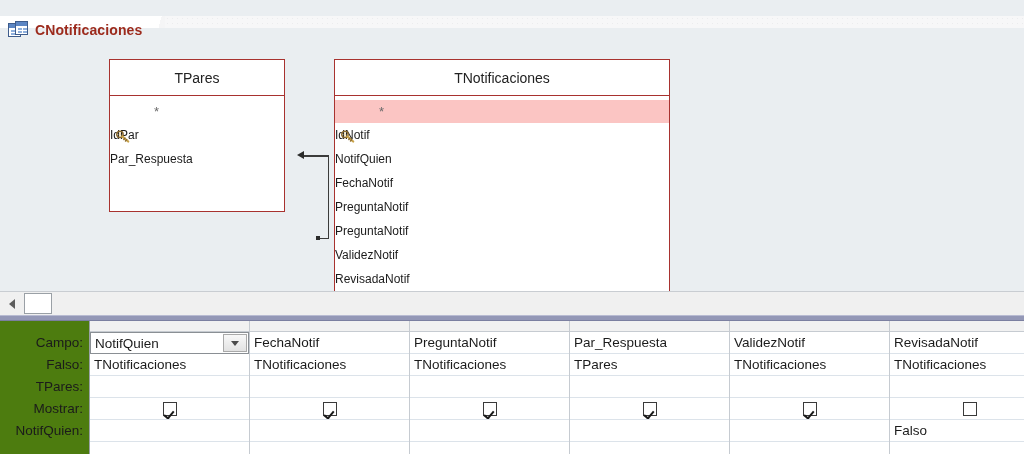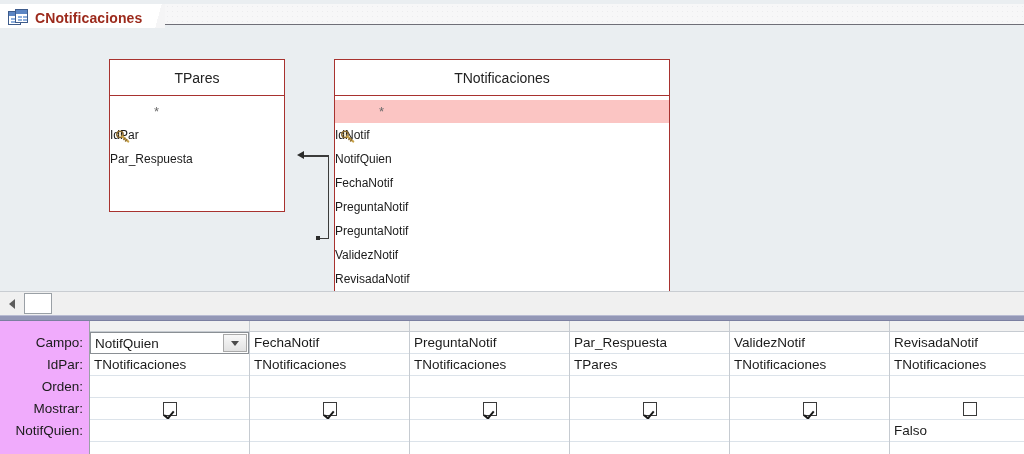--- a/index.html
+++ b/index.html
@@ -6,21 +6,21 @@
   body{
     width:1024px;height:454px;overflow:hidden;
     font-family:"Liberation Sans","DejaVu Sans",sans-serif;
     font-size:13px;color:#1c1c1c;background:#eaeef1;
     -webkit-font-smoothing:antialiased;
   }
   #app{position:relative;width:1024px;height:454px;}
 
   
   .tabstrip{
-    position:absolute;left:0;top:4px;width:1024px;height:21px;
+    position:absolute;left:0;top:16px;width:1024px;height:21px;
     background:#f7f7f8;
     background-image:radial-gradient(#ececee 0.6px, transparent 0.7px);
     background-size:5px 5px;
     border-bottom:1px solid #6f6f78;
     box-sizing:border-box;
   }
   .tab{
     position:absolute;left:0;top:0;height:27px;
     display:flex;align-items:center;gap:7px;
     padding:0 22px 0 8px;
@@ -104,21 +104,21 @@
   .splitter{
     position:absolute;left:0;top:315px;width:1024px;height:6px;
     background:#9498b7;border-top:1px solid #b8bbd2;border-bottom:1px solid #7b7fa0;
     box-sizing:border-box;
   }
 
   
   .gridpane{
     position:absolute;left:0;top:321px;width:1024px;height:133px;background:#ffffff;
   }
-  .rowlabels{position:absolute;left:0;top:0;width:89px;height:133px;background:#f0abfc;}
+  .rowlabels{position:absolute;left:0;top:0;width:89px;height:133px;background:#4d7c0f;}
   .rowlabels div{
     text-align:right;padding-right:6px;font-size:13.5px;color:#1b1b1b;
     box-sizing:border-box;
   }
   .grid{
     position:absolute;left:89px;top:0;right:0;height:133px;
     border-left:1px solid #9aa0a6;box-sizing:border-box;
   }
   .gridhead{
     position:absolute;left:0;top:0;right:0;height:11px;
@@ -251,22 +251,22 @@
         <i></i>
       </div>
     <div class="thumb"></div>
   </div>
 
   <div class="splitter"></div>
 
   <div class="gridpane">
     <div class="rowlabels" id="rowlabels-host">
         <div style="height: 22px; line-height: 22px; margin-top: 11px;">Campo:</div>
-        <div style="height: 22px; line-height: 22px; margin-top: 0px;">IdPar:</div>
-        <div style="height: 22px; line-height: 22px; margin-top: 0px;">Orden:</div>
+        <div style="height: 22px; line-height: 22px; margin-top: 0px;">Falso:</div>
+        <div style="height: 22px; line-height: 22px; margin-top: 0px;">TPares:</div>
         <div style="height: 22px; line-height: 22px; margin-top: 0px;">Mostrar:</div>
         <div style="height: 22px; line-height: 22px; margin-top: 0px;">NotifQuien:</div>
       </div>
     <div class="grid">
       <div class="gridhead"></div>
       <div id="cols-host">
           <div class="col" style="left: 0px; width: 160px;">
             <div class="colhead"></div>
             <div class="cell sel">
               <span>NotifQuien</span>

